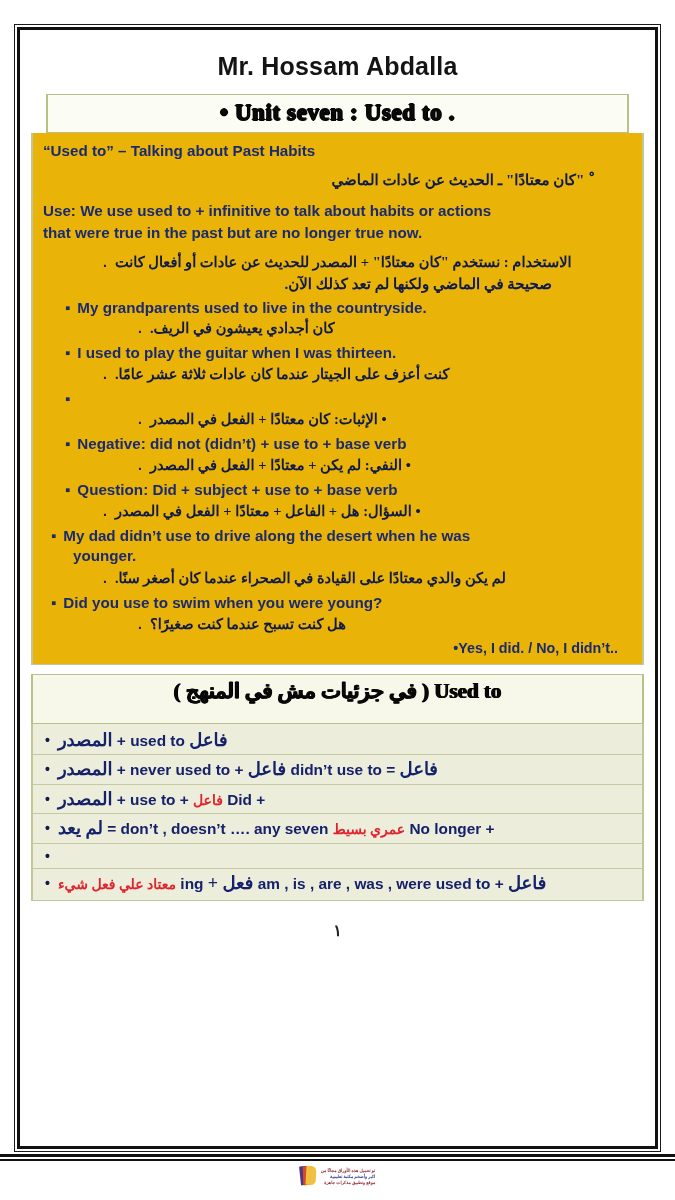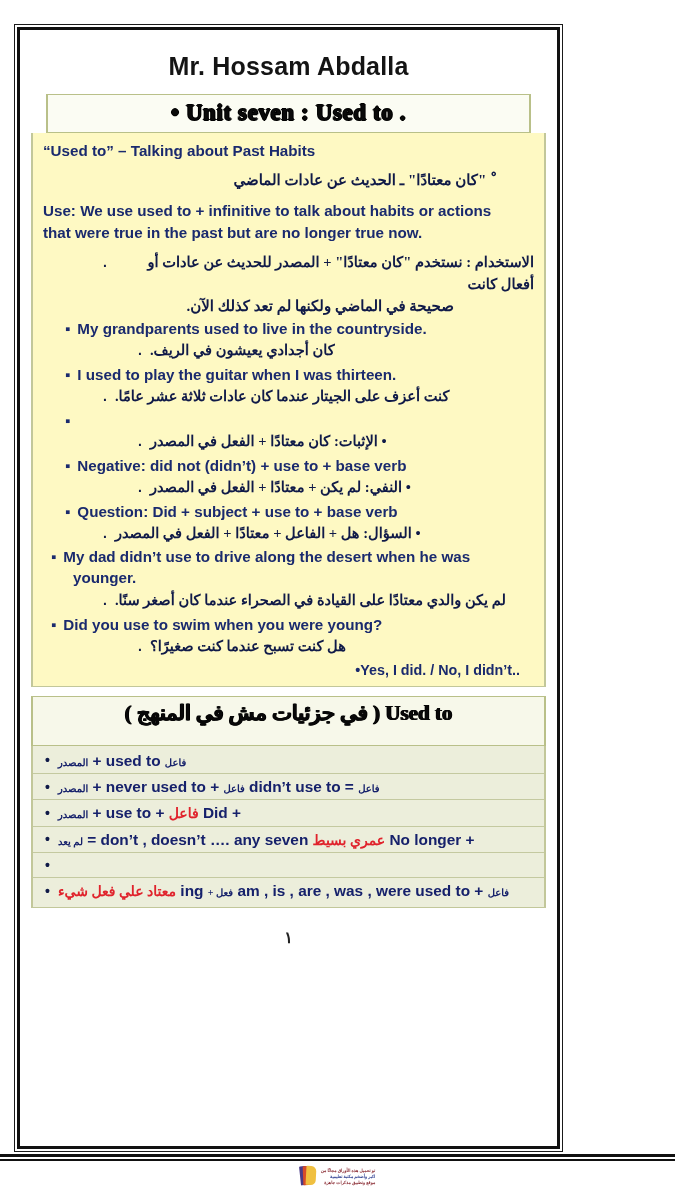--- a/index.html
+++ b/index.html
@@ -14,21 +14,21 @@
     font-family: "Liberation Sans", sans-serif;
     position: relative;
     overflow: hidden;
   }
 
   
   .page-frame {
     position: absolute;
     left: 14px;
     top: 24px;
-    width: 549px;
+    width: 647px;
     height: 1128px;
     border: 1px solid #1a1a1a;
     background: #ffffff;
     padding: 2px;
   }
   .page-frame-inner {
     width: 100%;
     height: 100%;
     border: 3px solid #111111;
     background: #ffffff;
@@ -63,21 +63,21 @@
     color: #0a0a0a;
     font-family: "Liberation Serif", serif;
     letter-spacing: 0.6px;
     text-shadow:
       1px 0 0 #000, -1px 0 0 #000,
       0 1px 0 #000, 0 -1px 0 #000;
   }
 
   
   .lesson-panel {
-    background: #fef9c3;
+    background: #eab308;
     border: 1px solid #c2c79a;
     border-top: none;
     border-left-width: 2px;
     border-right-width: 2px;
     margin: 0 1px;
     padding: 8px 10px 6px 10px;
   }
 
   .ltr-line {
     direction: ltr;
@@ -217,21 +217,21 @@
     direction: rtl;
     white-space: nowrap;
   }
   .sum-row .content .en {
     direction: ltr;
     display: inline-block;
     font-family: "Liberation Sans", sans-serif;
   }
   .sum-row .content .ar {
     font-family: "Liberation Serif", serif;
-    font-size: 10px;
+    font-size: 18px;
     display: inline-block;
   }
   .sum-row .content .ar-red {
     font-family: "Liberation Serif", serif;
     font-size: 14px;
     color: #e0232c;
     display: inline-block;
   }
 
   

